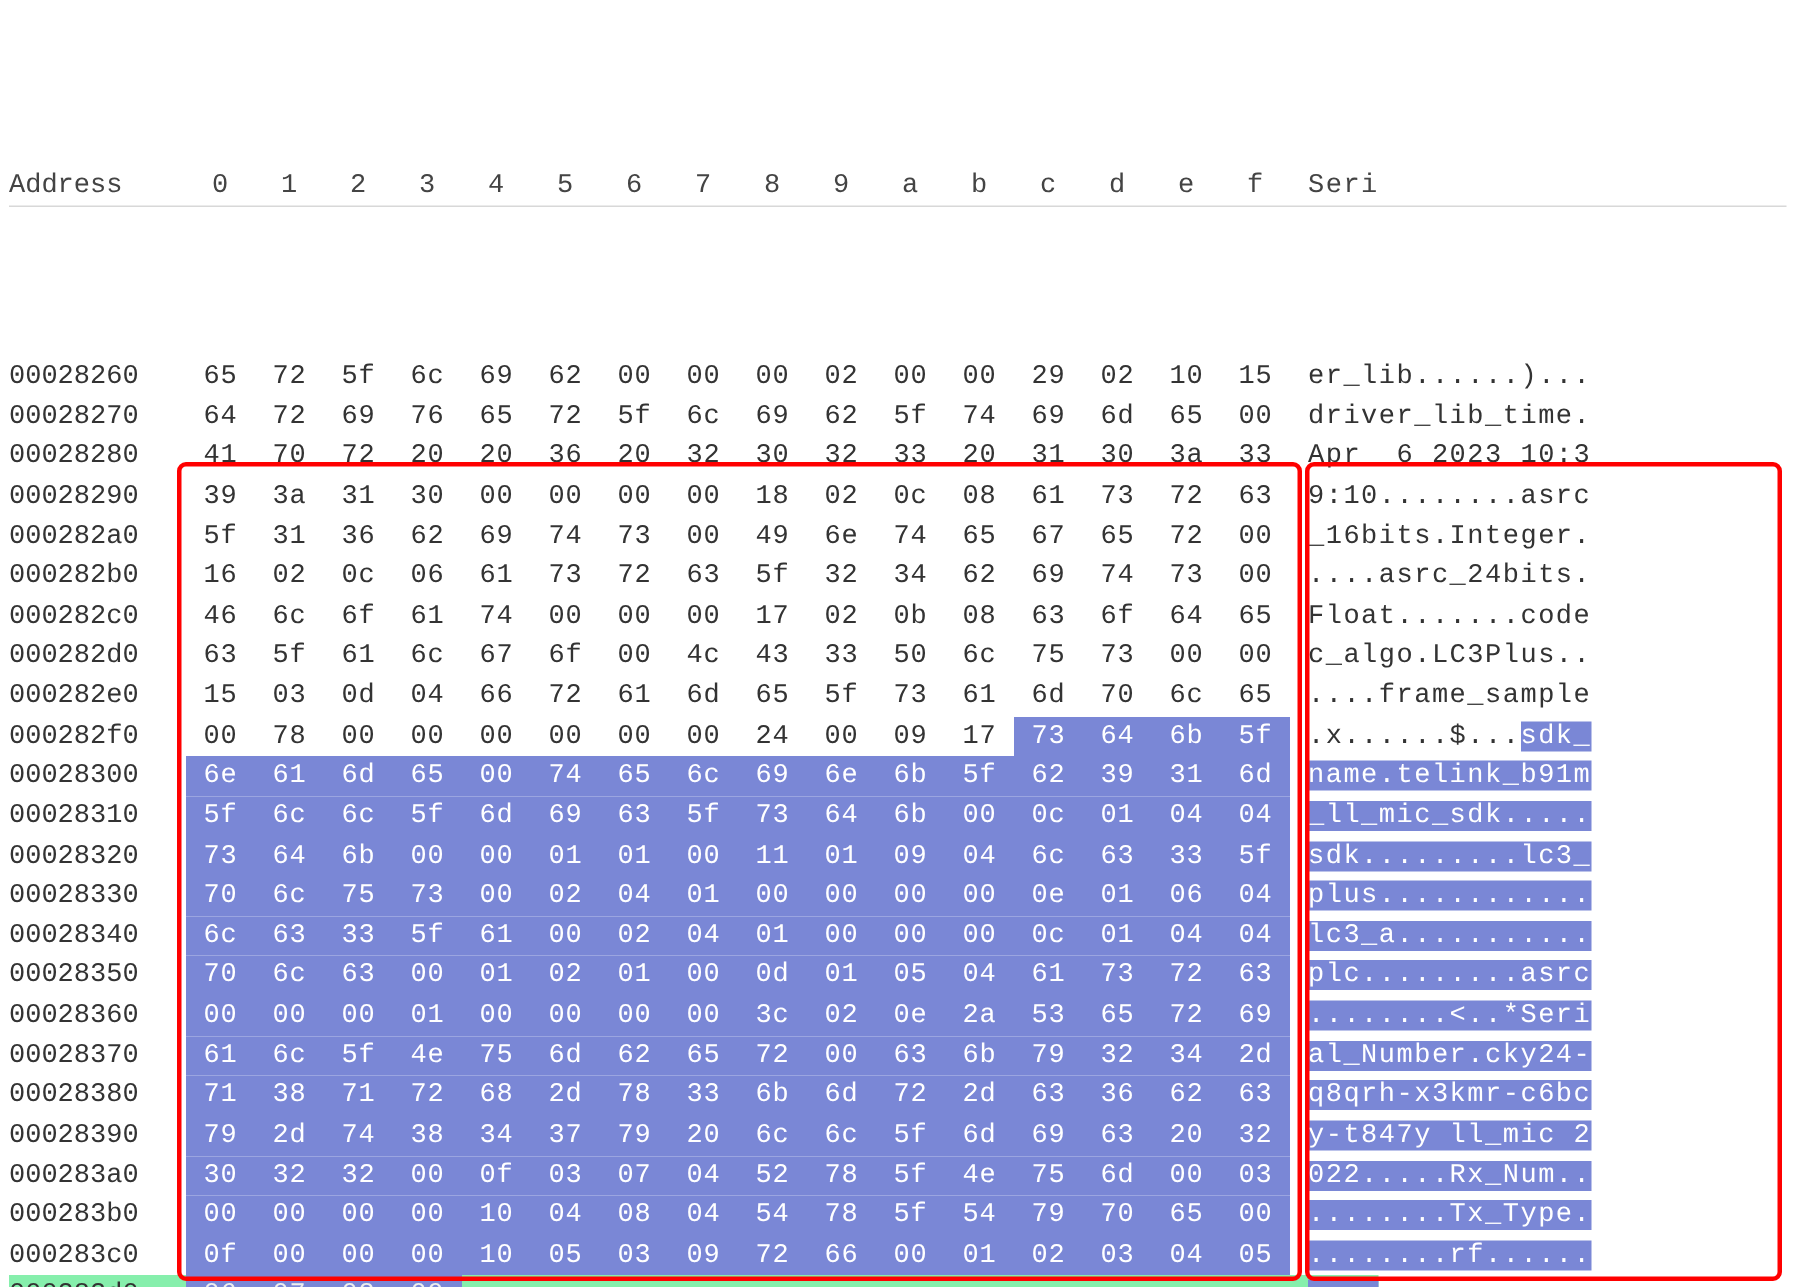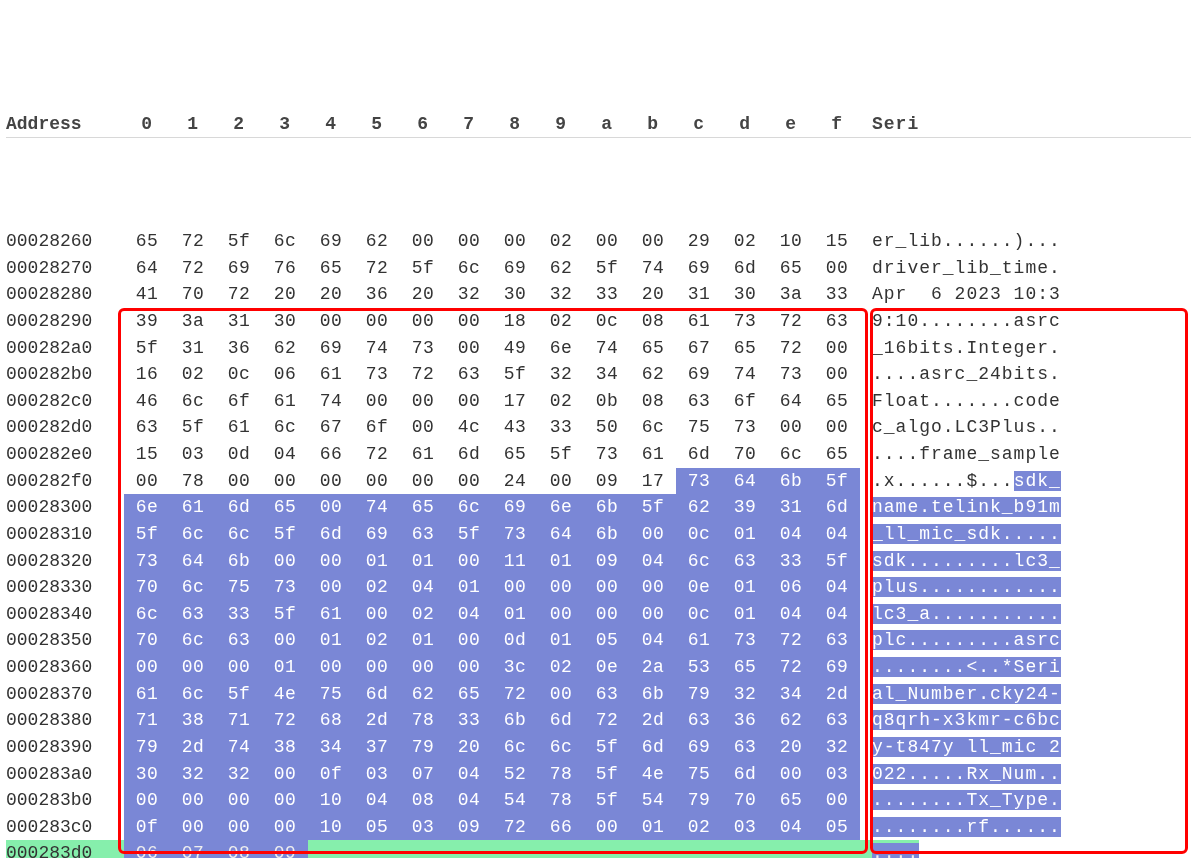--- a/index.html
+++ b/index.html
@@ -37,22 +37,22 @@
     min-width: 46px;
     text-align: center;
   }
   .dump {
     padding-left: 12px;
     letter-spacing: 1px;
   }
   .header {
     color: #444;
     border-bottom: 1px solid #d8d8d8;
-    margin-bottom: 10px;
-    font-weight: bold;
+    margin-bottom: 20px;
+    font-weight: normal;
   }
   .sel {
     background: #7a87d6;
     color: #ffffff;
   }
   .cursor-row .addr,
   .cursor-row .hex-cells,
   .cursor-row .dump {
     background: #86efac;
   }

